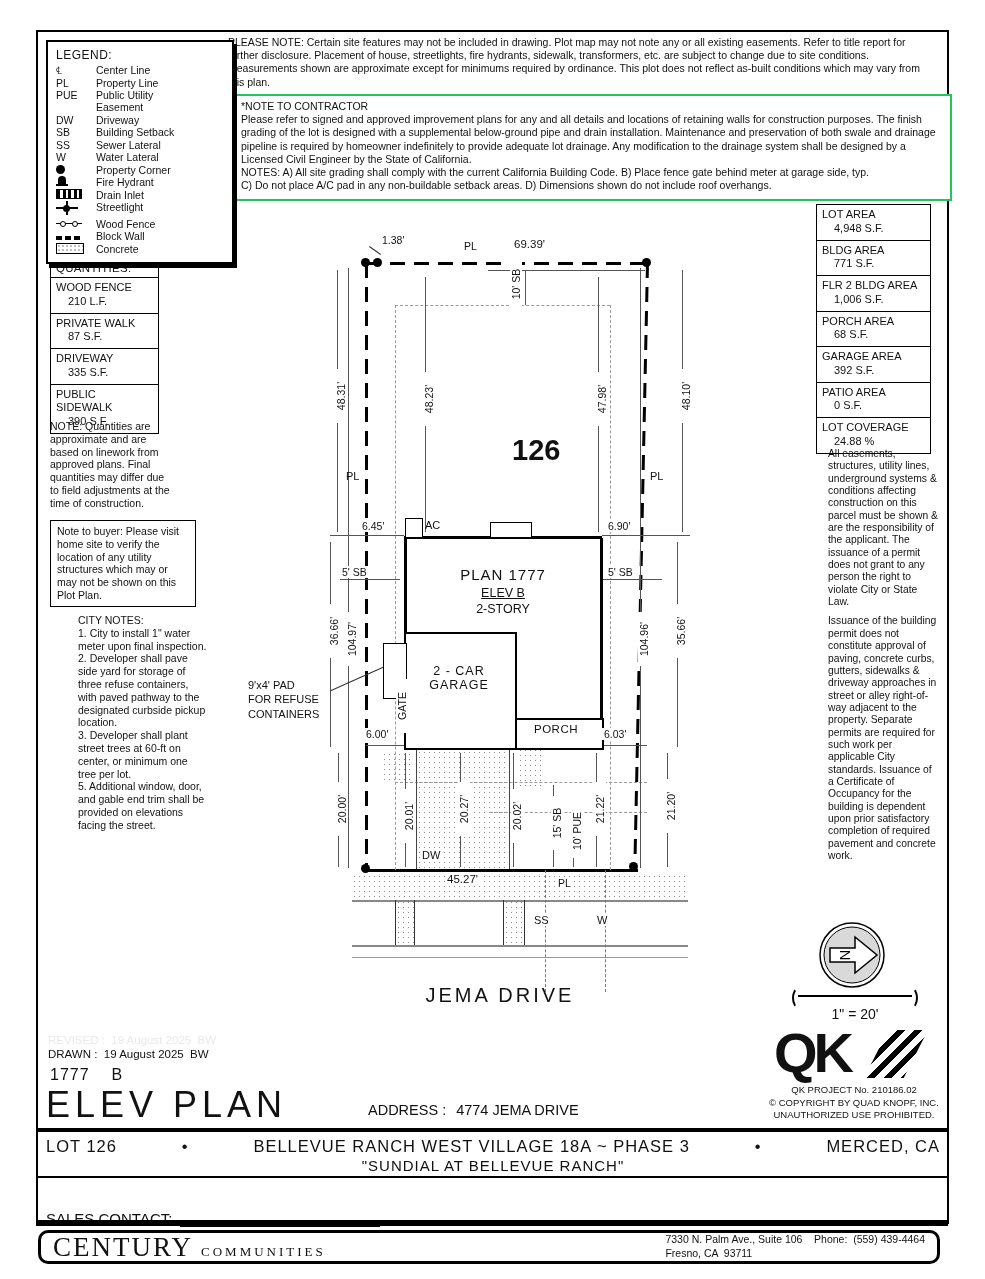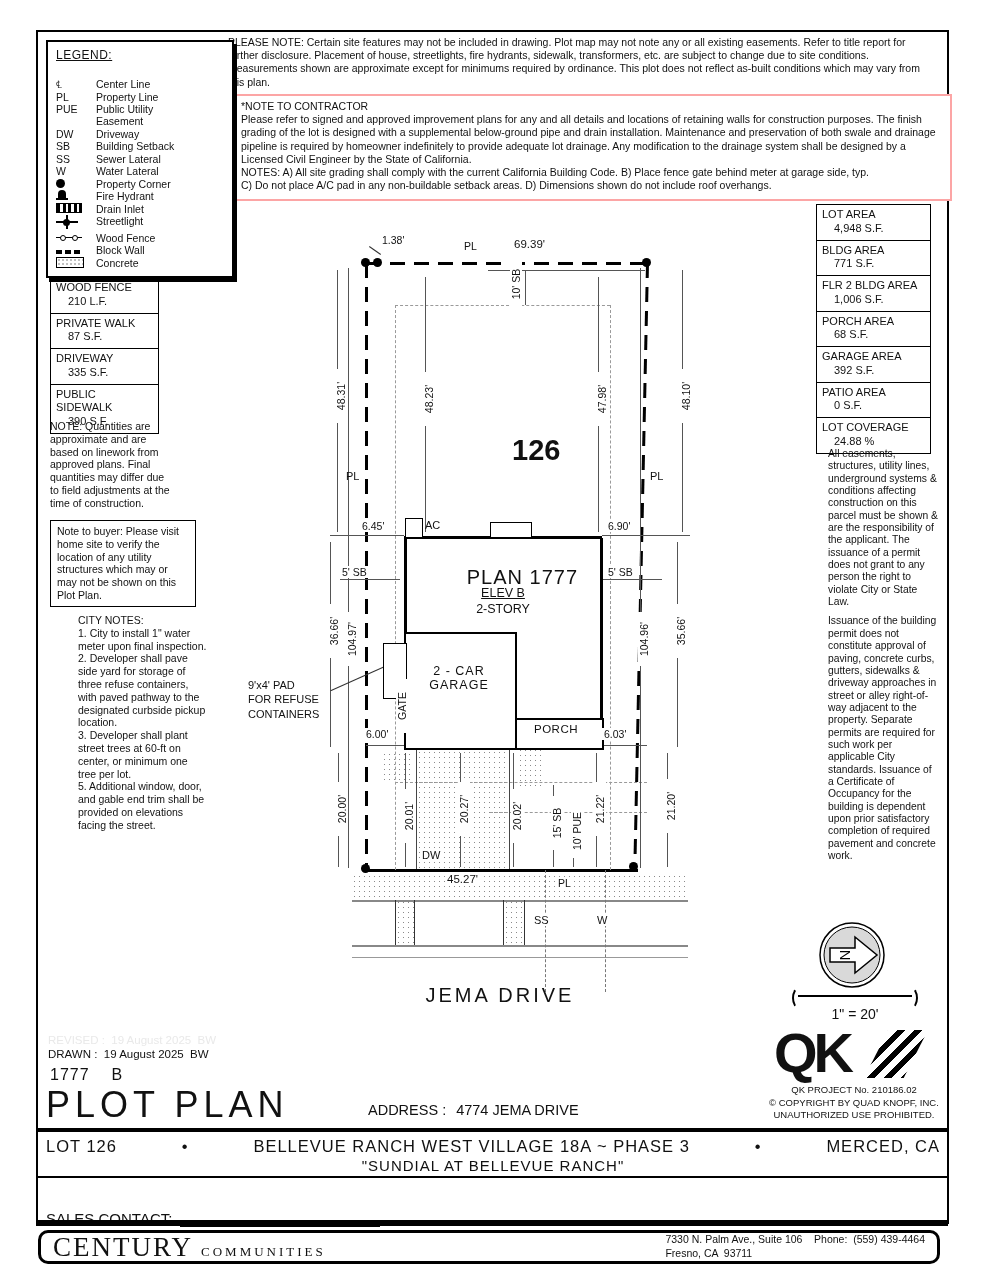--- a/index.html
+++ b/index.html
@@ -20,42 +20,42 @@
   .thin{border-width:1.5px;}
   .dots{background-image:radial-gradient(#8a8a8a 0.7px,transparent 0.9px);background-size:5px 5px;}
   .dim{position:absolute;font-size:10.5px;background:#fff;padding:0 2px;white-space:nowrap;z-index:5;}
   .dim.v{width:50px;text-align:center;transform:rotate(-90deg);}
   .plabel{position:absolute;white-space:pre-line;z-index:6;}
   .prewrap{white-space:pre-line;}
   .keepspace{white-space:pre;}
   
   .legend{position:absolute;left:46px;top:40px;width:168px;border:2.5px solid #000;
           box-shadow:3px 4px 0 0 #000;background:#fff;padding:6px 8px;z-index:4;}
-  .ltitle{font-size:12px;text-decoration:underline;letter-spacing:.5px;margin-bottom:16px;}
+  .ltitle{font-size:12px;letter-spacing:.5px;margin-bottom:2px;}
   .lrow{display:flex;gap:6px;align-items:flex-start;margin:0.5px 0;}
   .lsym{width:34px;flex:none;font-size:10.5px;line-height:12px;}
   .llab{font-size:10.5px;line-height:12px;white-space:pre-line;}
   .sym-dot{width:9px;height:9px;border-radius:50%;background:#000;display:inline-block;}
   .sym-hydrant{position:relative;display:inline-block;width:12px;height:10px;}
   .sym-hydrant::before{content:"";position:absolute;left:2px;top:0;width:8px;height:8px;background:#000;border-radius:4px 4px 0 0;}
   .sym-hydrant::after{content:"";position:absolute;left:0;bottom:0;width:12px;height:2.5px;background:#000;}
   .sym-drain{display:inline-block;width:24px;height:8px;border:1px solid #000;background:repeating-linear-gradient(90deg,#000 0 3px,#fff 3px 5.5px);}
   .sym-light{position:relative;display:inline-block;width:22px;height:14px;}
   .sym-light::before{content:"";position:absolute;left:10px;top:0;width:1.5px;height:14px;background:#000;}
   .sym-light::after{content:"";position:absolute;left:0;top:6px;width:22px;height:1.5px;background:#000;}
   .sym-light i{position:absolute;left:7px;top:3.5px;width:7px;height:7px;background:#000;border-radius:50%;}
   .sym-fence{position:relative;display:inline-block;width:26px;height:8px;}
   .sym-fence::before{content:"";position:absolute;left:0;top:3.5px;width:26px;height:1.2px;background:#000;}
   .sym-fence::after{content:"";position:absolute;left:4px;top:1px;width:4px;height:4px;border:1px solid #000;border-radius:50%;background:#fff;}
   .sym-fence i{position:absolute;right:4px;top:1px;width:4px;height:4px;border:1px solid #000;border-radius:50%;background:#fff;}
   .sym-wall{display:inline-block;width:26px;height:4.5px;background:repeating-linear-gradient(90deg,#000 0 6px,#fff 6px 9px);}
   .sym-concrete{display:inline-block;width:26px;height:9px;border:1px solid #000;background-image:radial-gradient(#777 0.6px,transparent 0.8px);background-size:4px 4px;}
   
   .note-top{position:absolute;left:228px;top:36px;width:708px;font-size:10.5px;line-height:1.26;}
-  .contractor{position:absolute;left:230px;top:94px;width:700px;border:2px solid #fca5a5;padding:4px 9px 6px;font-size:10.5px;line-height:1.26;background:#fff;}
+  .contractor{position:absolute;left:230px;top:94px;width:700px;border:2px solid #22c55e;padding:4px 9px 6px;font-size:10.5px;line-height:1.26;background:#fff;}
   
   .qtable{position:absolute;left:50px;top:258px;width:107px;border:1.5px solid #000;background:#fff;}
   .qtitle{font-size:11.5px;padding:3px 5px;letter-spacing:.3px;}
   .qrow{border-top:1.5px solid #000;padding:3px 5px 4px;font-size:11px;line-height:1.25;}
   .qrow .val{display:block;text-indent:12px;}
   .qnote{position:absolute;left:50px;top:420px;width:122px;font-size:10.5px;line-height:1.22;}
   .buyernote{position:absolute;left:50px;top:520px;width:132px;border:1.5px solid #000;padding:4px 6px;font-size:10.5px;line-height:1.22;background:#fff;}
   .citynotes{position:absolute;left:50px;top:614px;width:130px;font-size:10.5px;line-height:1.22;margin-left:28px;}
   .atable{position:absolute;left:816px;top:204px;width:113px;border:1.5px solid #000;background:#fff;}
   .arow{padding:3px 5px 4px;font-size:11px;line-height:1.25;border-top:1.5px solid #000;}
@@ -305,21 +305,21 @@
     <div class="dim v" style="left:290px;top:585px;">15' SB</div>
     <div class="dim v" style="left:310px;top:593px;">10' PUE</div>
     <div class="dim v" style="left:333px;top:571px;">21.22'</div>
     <div class="dim v" style="left:404px;top:568px;">21.20'</div>
     <div class="dim v" style="left:135px;top:468px;">GATE</div>
 
     <div class="plabel" style="left:272px;top:202px;font-size:29px;font-weight:700;">126</div>
     <div class="plabel" style="left:106px;top:238px;font-size:11px;">PL</div>
     <div class="plabel" style="left:410px;top:238px;font-size:11px;">PL</div>
     <div class="plabel" style="left:185px;top:287px;font-size:11px;">AC</div>
-    <div class="plabel" style="left:188px;top:334px;width:150px;text-align:right;font-size:20px;letter-spacing:1px;">PLAN 1777</div>
+    <div class="plabel" style="left:188px;top:334px;width:150px;text-align:center;font-size:15px;letter-spacing:1px;">PLAN 1777</div>
     <div class="plabel" style="left:188px;top:354px;width:150px;text-align:center;font-size:12.5px;text-decoration:underline;">ELEV B</div>
     <div class="plabel" style="left:188px;top:370px;width:150px;text-align:center;font-size:12.5px;">2-STORY</div>
     <div class="plabel" style="left:166px;top:432px;width:106px;text-align:center;font-size:12.5px;letter-spacing:1px;">2 - CAR
 GARAGE</div>
     <div class="plabel" style="left:294px;top:491px;font-size:11.5px;letter-spacing:.5px;background:#fff;">PORCH</div>
     <div class="plabel" style="left:8px;top:446px;font-size:11px;line-height:1.3;">9'x4' PAD
 FOR REFUSE
 CONTAINERS</div>
     <div class="plabel" style="left:182px;top:617px;font-size:11px;background:#fff;">DW</div>
     <div class="plabel" style="left:294px;top:682px;font-size:11px;background:#fff;">SS</div>
@@ -351,21 +351,21 @@
     <div class="qksmall">QK PROJECT No. 210186.02</div>
     <div class="qksmall">© COPYRIGHT BY QUAD KNOPF, INC.</div>
     <div class="qksmall">UNAUTHORIZED USE PROHIBITED.</div>
   </div>
 
   <div class="revised keepspace">REVISED :  19 August 2025  BW</div>
   <div class="drawn keepspace">DRAWN :  19 August 2025  BW</div>
   <div class="plancode">
     <span>1777</span><span class="b">B</span>
   </div>
-  <div class="bigtitle">PLOT PLAN</div>
+  <div class="bigtitle">ELEV PLAN</div>
   <div class="addrline">
     <span>ADDRESS :</span><span class="v">4774 JEMA DRIVE</span>
   </div>
 
   <div class="rule-thick" style="top:1128px;height:3.5px;"></div>
 
   <div class="lotrow">
     <span>LOT 126</span>
     <span>•</span>
     <span>BELLEVUE RANCH WEST VILLAGE 18A ~ PHASE 3</span>

